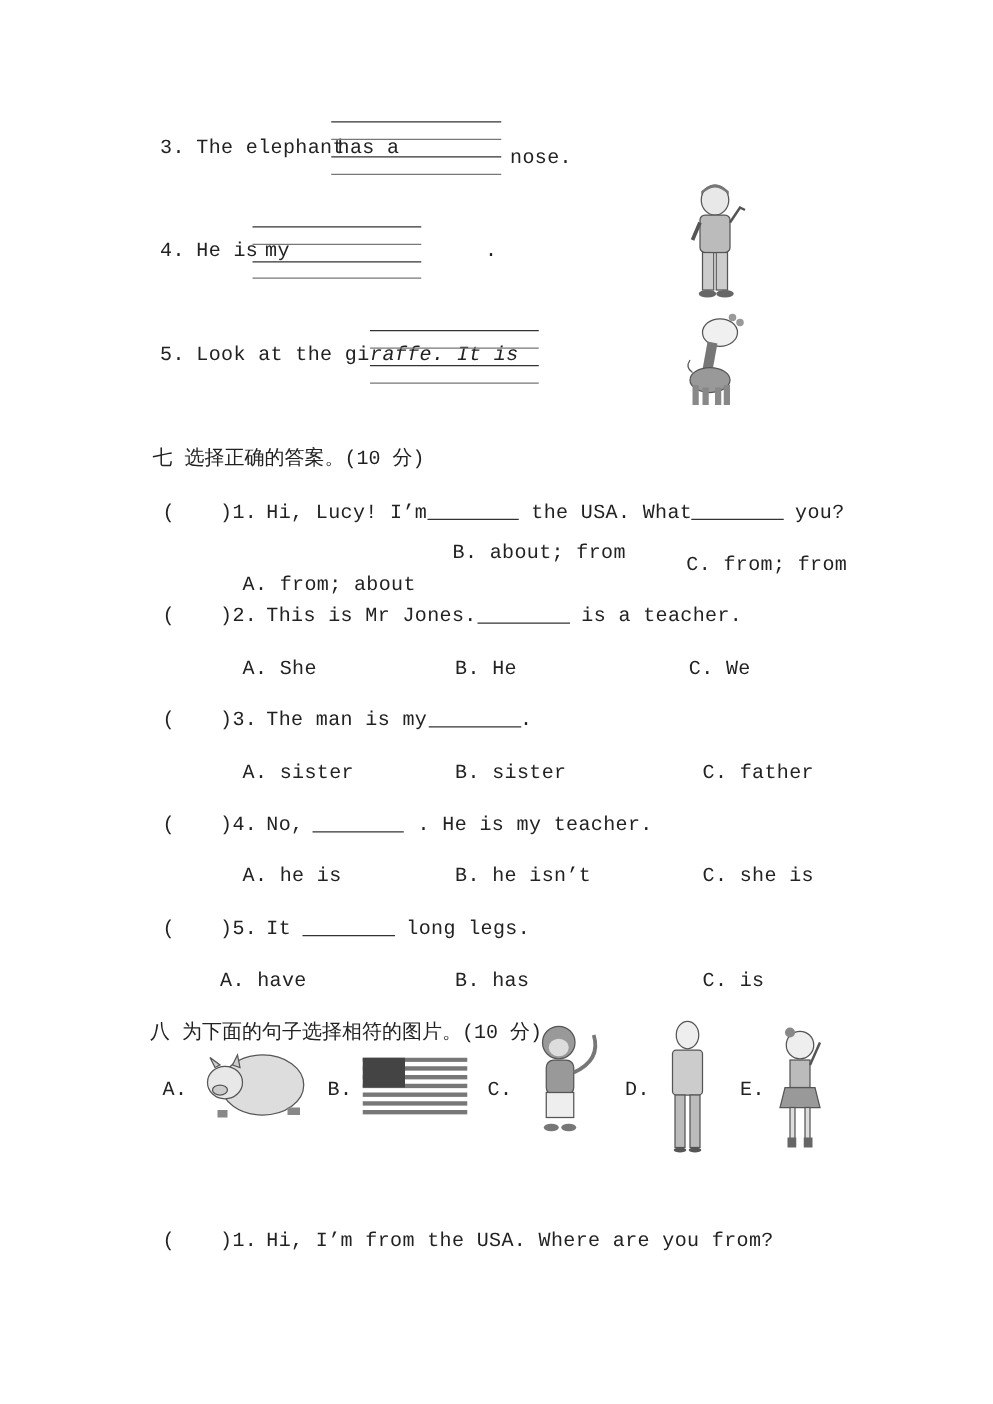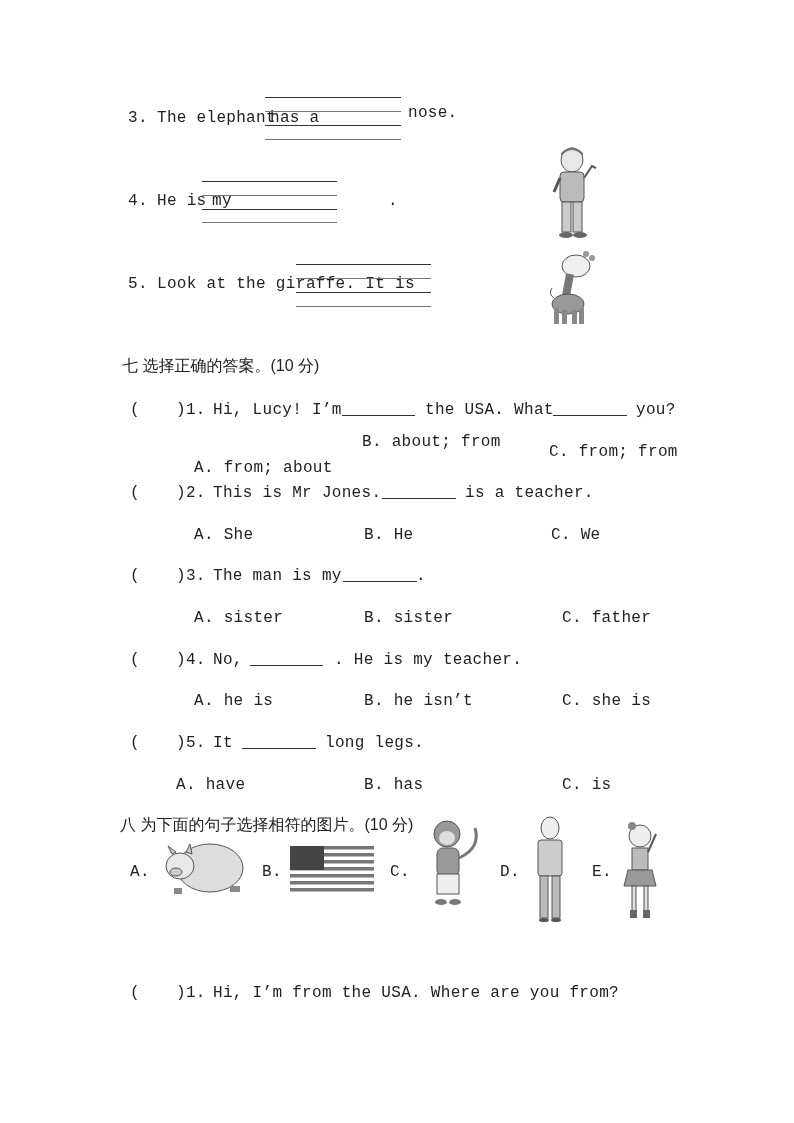--- a/index.html
+++ b/index.html
@@ -2,52 +2,52 @@
 <html><head>
 <meta charset="utf-8">
 <style>
   html, body { margin:0; padding:0; background:#ffffff; }
   body { width:794px; height:1123px; position:relative; overflow:hidden;
          font-family:"DejaVu Serif","Liberation Serif",serif; color:#222; }
   .txt { position:absolute; font-size:16px; white-space:pre; line-height:20px; letter-spacing:0.3px; }
   .mono { font-family:"Liberation Mono","DejaVu Sans Mono",monospace; font-size:16px; }
   .hline { position:absolute; height:0; border-top:1.5px solid #333; }
   .hline.thin { border-top:1px solid #777; }
-  .sec { position:absolute; font-family:Liberation Sans, sans-serif; font-size:16px; white-space:pre; }
+  .sec { position:absolute; font-family:Liberation Mono, monospace; font-size:16px; white-space:pre; }
   .pic { position:absolute; }
 </style>
 </head>
 <body>
 
 <div>
   <span class="txt mono" style="left:128px;top:108px;">3.</span>
   <span class="txt mono" style="left:157px;top:108px;">The elephant</span>
   <span class="txt mono" style="left:270px;top:108px;">has a</span>
   <div class="hline" style="left:265px;top:97px;width:136px;"></div>
   <div class="hline thin" style="left:265px;top:111px;width:136px;"></div>
   <div class="hline" style="left:265px;top:125px;width:136px;"></div>
   <div class="hline thin" style="left:265px;top:139px;width:136px;"></div>
-  <span class="txt mono" style="left:408px;top:103px;text-align:right;">nose.</span>
+  <span class="txt mono" style="left:408px;top:116px;text-align:right;">nose.</span>
 </div>
 
 <div>
   <span class="txt mono" style="left:128px;top:191px;">4.</span>
   <span class="txt mono" style="left:157px;top:191px;">He is</span>
   <span class="txt mono" style="left:212px;top:191px;">my</span>
   <div class="hline" style="left:202px;top:181px;width:135px;"></div>
   <div class="hline thin" style="left:202px;top:195px;width:135px;"></div>
   <div class="hline" style="left:202px;top:209px;width:135px;"></div>
   <div class="hline thin" style="left:202px;top:222px;width:135px;"></div>
   <span class="txt mono" style="left:388px;top:191px;">.</span>
 </div>
 
 <div>
   <span class="txt mono" style="left:128px;top:274px;">5.</span>
   <span class="txt mono" style="left:157px;top:274px;">Look at the gi</span>
-  <span class="txt mono" style="left:296px;top:274px;">raffe. It is</span>
+  <span class="txt mono" style="left:296px;top:274px;font-style:italic;">raffe. It is</span>
   <div class="hline" style="left:296px;top:264px;width:135px;"></div>
   <div class="hline thin" style="left:296px;top:278px;width:135px;"></div>
   <div class="hline" style="left:296px;top:292px;width:135px;"></div>
   <div class="hline thin" style="left:296px;top:306px;width:135px;"></div>
 </div>
 
 <svg class="pic" style="left:548px;top:144px;" width="52" height="96" viewBox="0 0 52 96">
   <ellipse cx="24" cy="16" rx="11" ry="12" fill="#e8e8e8" stroke="#555"></ellipse>
   <path d="M13 12 Q24 0 35 12 L35 9 Q24 -2 13 9 Z" fill="#777"></path>
   <rect x="12" y="28" width="24" height="30" rx="4" fill="#bbb" stroke="#555"></rect>

